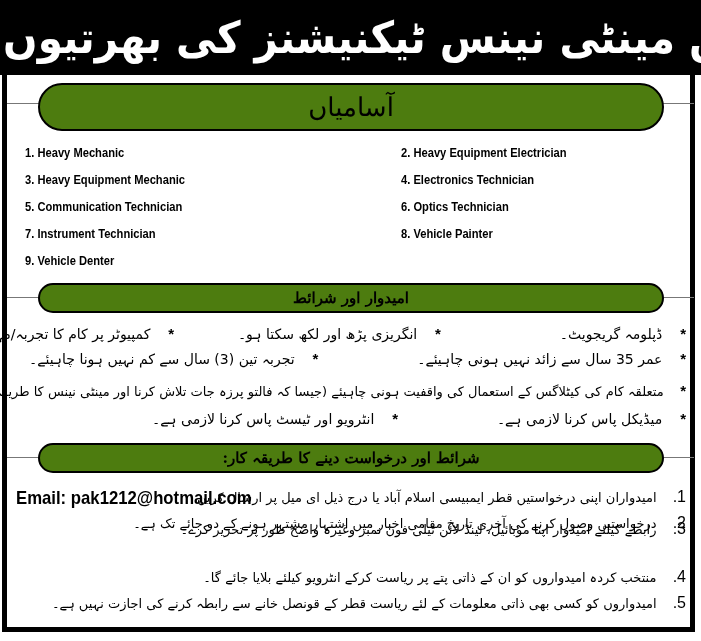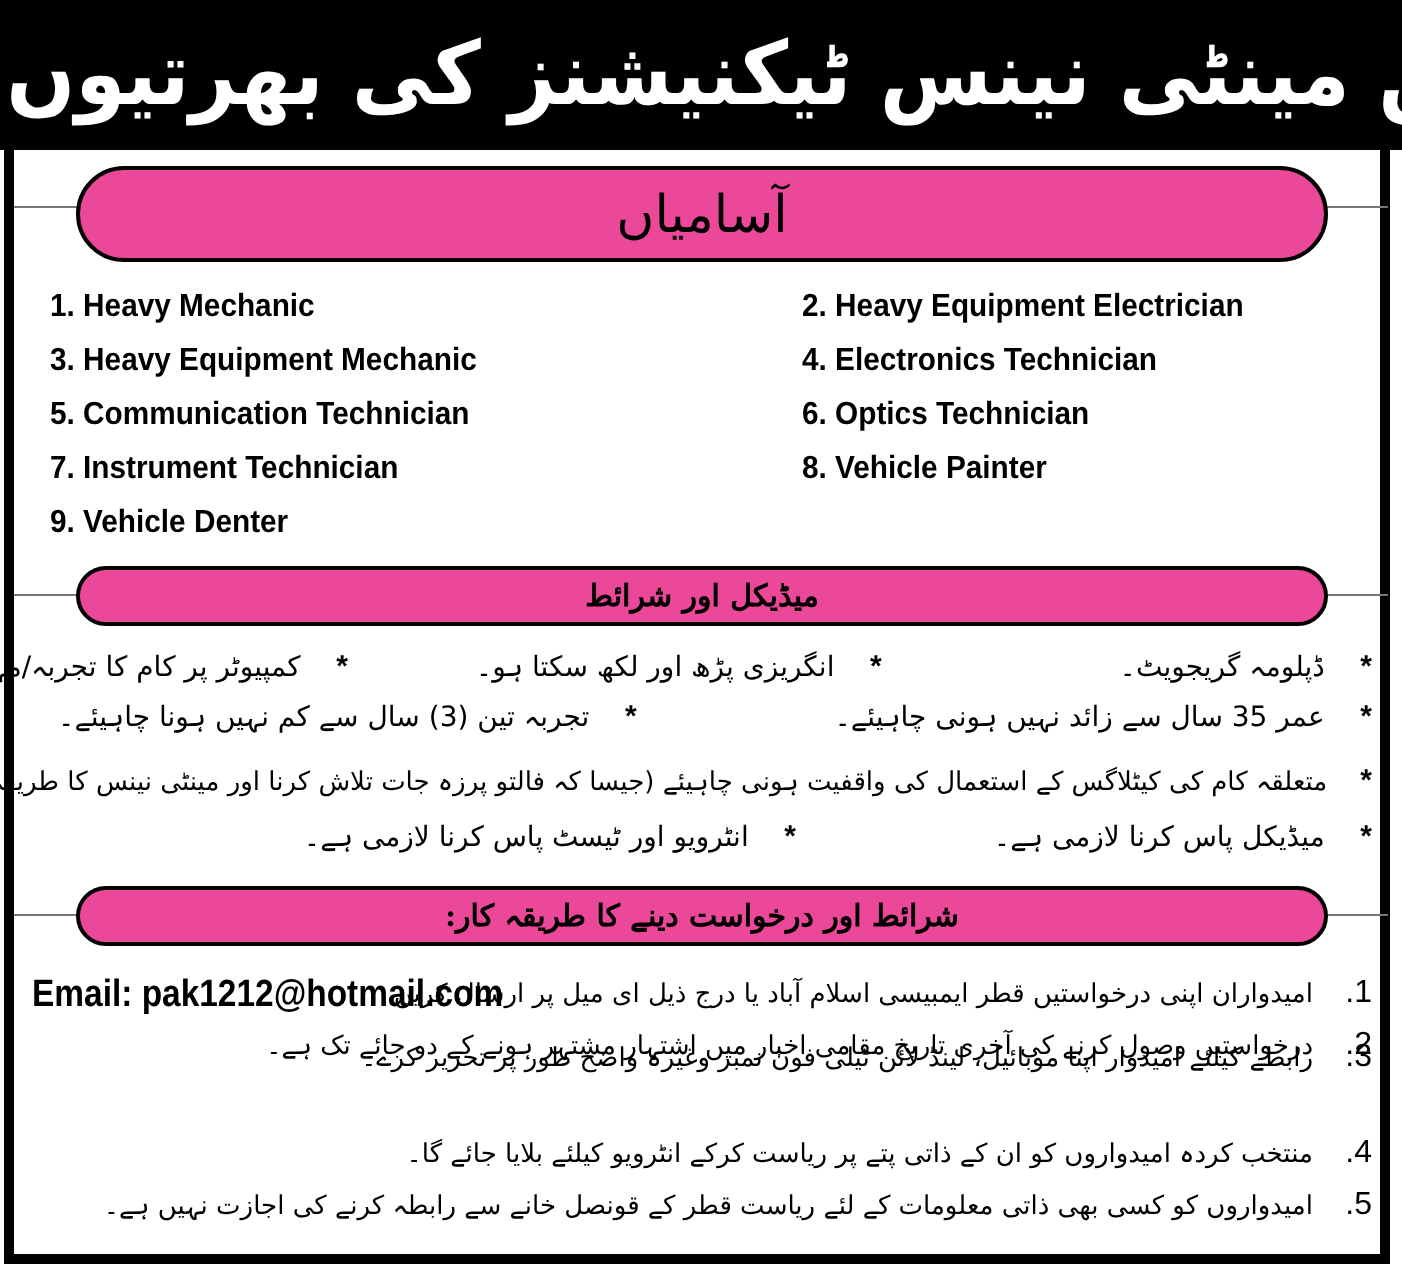--- a/index.html
+++ b/index.html
@@ -6,25 +6,25 @@
     body { width: 701px; height: 641px; position: relative; overflow: hidden;
            font-family: "DejaVu Sans", sans-serif; }
     .frame { position: absolute; left: 2px; top: 0; width: 693px; height: 632px;
              border-left: 5px solid #000; border-right: 5px solid #000; border-bottom: 5px solid #000;
              box-sizing: border-box; background: #fff; }
     .header { position: absolute; left: 0; top: 0; width: 701px; height: 75px; background: #000;
               color: #fff; display: flex; align-items: center; justify-content: center; }
     .header-title { font-family: "DejaVu Sans", sans-serif; font-weight: bold; font-size: 44px;
                     direction: rtl; letter-spacing: 0; white-space: nowrap; transform: scaleX(0.92); }
     .hline { position: absolute; height: 1px; background: #777; }
-    .pill { position: absolute; background: #ec4899; border: 2px solid #000; border-radius: 999px;
+    .pill { position: absolute; background: #4d7c0f; border: 2px solid #000; border-radius: 999px;
             box-sizing: border-box; display: flex; align-items: center; justify-content: center; }
     .pill-label { font-family: "DejaVu Serif", serif; color: #000; direction: rtl; white-space: nowrap; }
     .jobs { position: absolute; font-family: "Liberation Sans", sans-serif; font-weight: bold;
-            font-size: 16px; color: #000; line-height: 27px; }
+            font-size: 12px; color: #000; line-height: 27px; }
     .job { white-space: nowrap; transform: scaleX(0.93); transform-origin: left center; }
     .urdu-row { position: absolute; direction: rtl; font-family: "DejaVu Sans", sans-serif;
                 font-size: 14px; color: #000; white-space: nowrap; }
     .star { font-family: "Liberation Sans", sans-serif; font-weight: bold; font-size: 15px; }
     .num { font-family: "Liberation Sans", sans-serif; font-size: 16px; margin-left: 12px; }
     .email { position: absolute; left: 16px; top: 487px; font-family: "Liberation Sans", sans-serif;
              font-weight: bold; font-size: 19px; color: #000; white-space: nowrap;
              transform: scaleX(0.88); transform-origin: left center; }
   </style>
 </head>
@@ -50,21 +50,21 @@
 </div>
 <div class="jobs" style="left:381px; top:140px;margin-left:20px;">
   <div class="job">2. Heavy Equipment Electrician</div>
   <div class="job">4. Electronics Technician</div>
   <div class="job">6. Optics Technician</div>
   <div class="job">8. Vehicle Painter</div>
 </div>
 
 <div class="hline" style="left:7px; top:297px; width:687px;"></div>
 <div class="pill" style="left:38px; top:283px; width:626px; height:30px;">
-  <span class="pill-label" style="font-size:15px; font-weight:bold;">میڈیکل اور شرائط</span>
+  <span class="pill-label" style="font-size:15px; font-weight:bold;">امیدوار اور شرائط</span>
 </div>
 
 <div class="urdu-row" style="right:15px; top:325px;">
   <span class="star">*</span>&nbsp;&nbsp;&nbsp;
   <span>ڈپلومہ گریجویٹ۔</span>
   <span style="display:inline-block; width:110px;"></span>
   <span class="star">*</span>&nbsp;&nbsp;&nbsp;
   <span>انگریزی پڑھ اور لکھ سکتا ہو۔</span>
   <span style="display:inline-block; width:55px;"></span>
   <span class="star">*</span>&nbsp;&nbsp;&nbsp;

